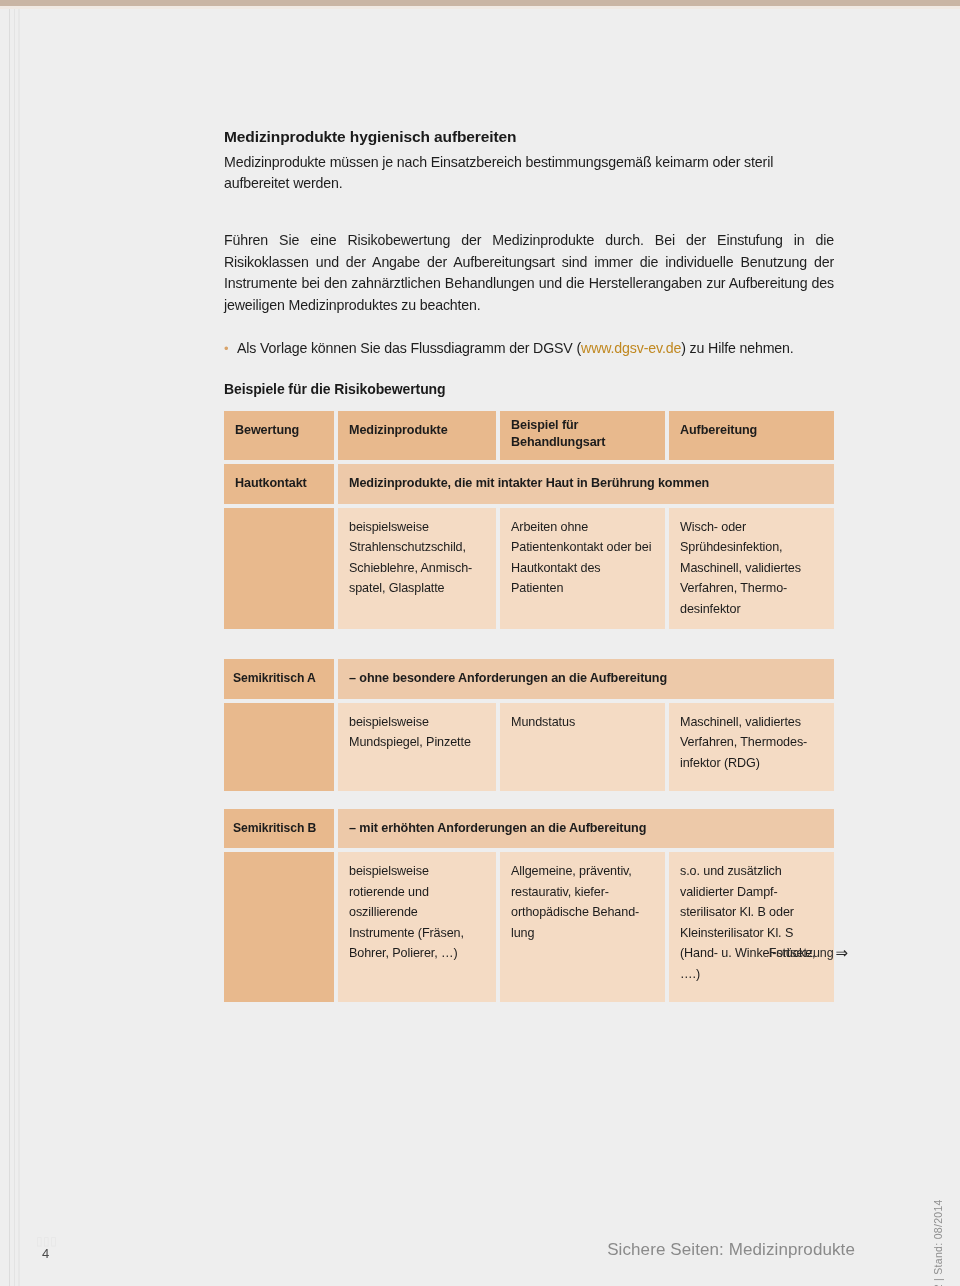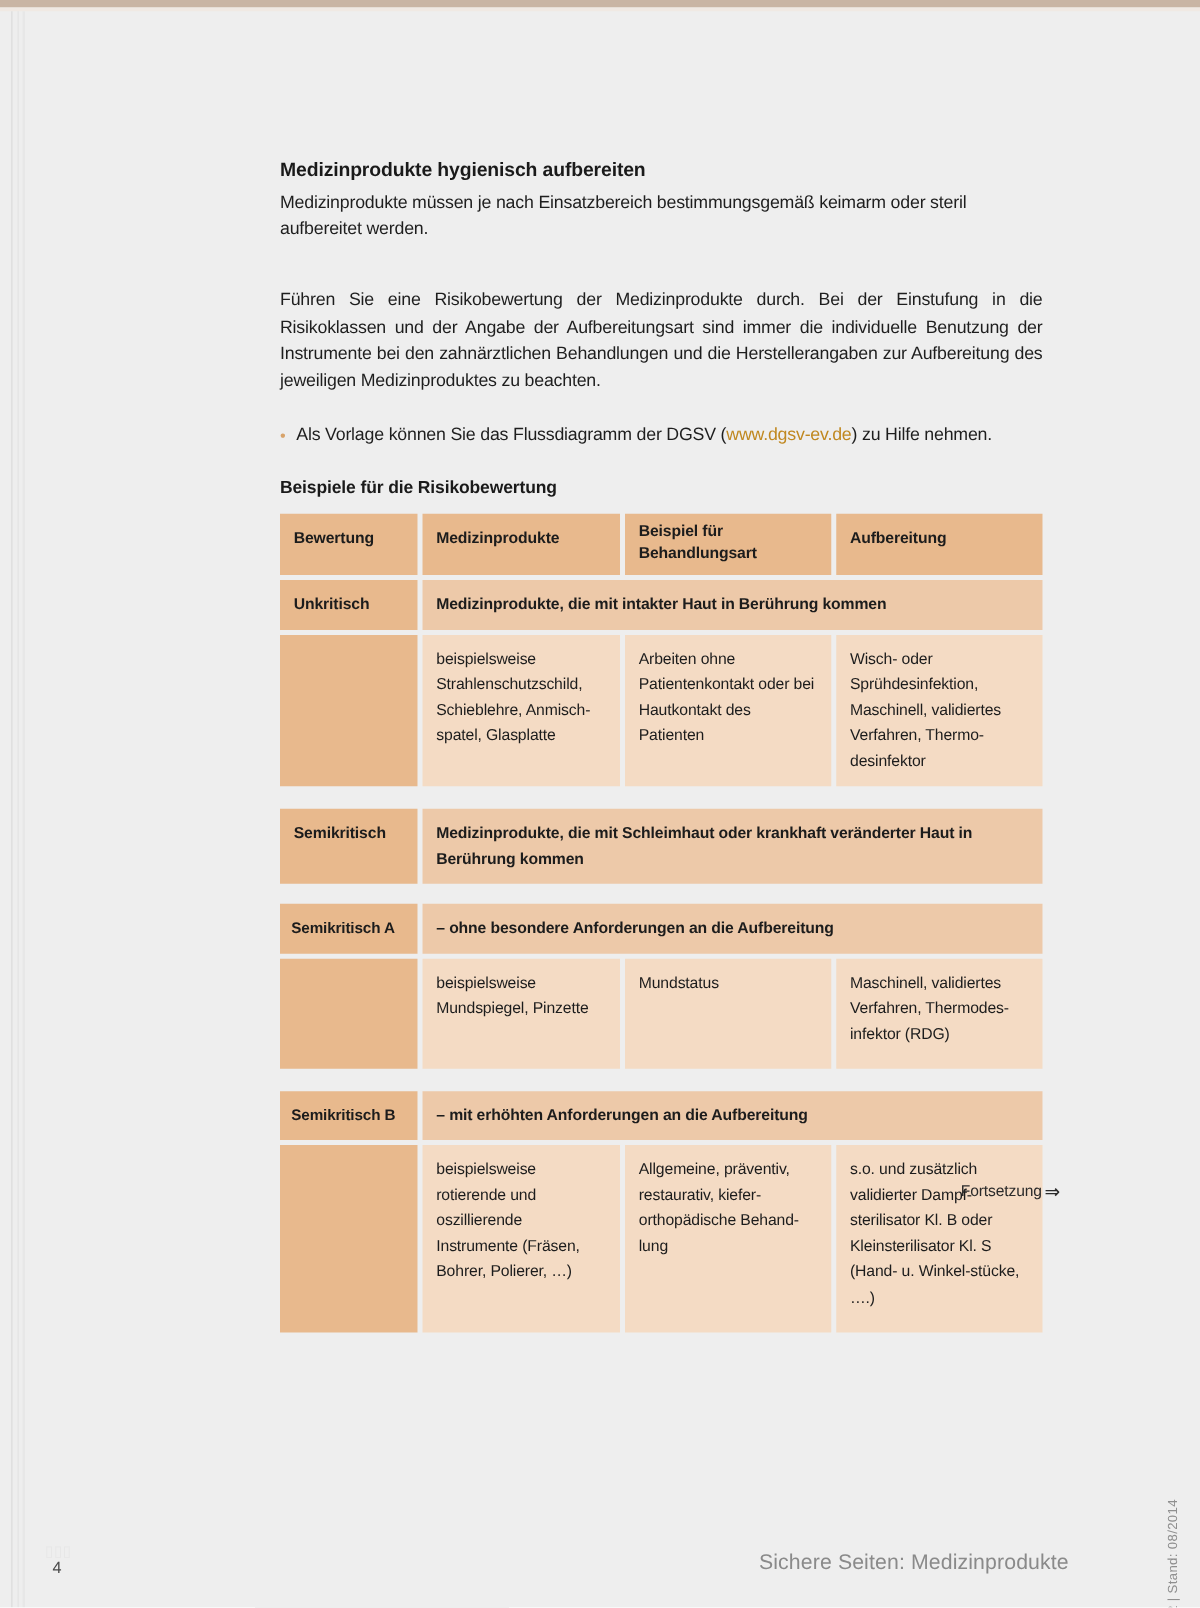--- a/index.html
+++ b/index.html
@@ -231,37 +231,33 @@
         <div class="cell c-label bg-dark bold">Bewertung</div>
         <div class="cell c-mp bg-dark bold">Medizinprodukte</div>
         <div class="cell c-beisp bg-dark bold" style="padding-top:6px;line-height:16.5px;">
           <span>Beispiel für</span><br>
           <span>Behandlungsart</span>
         </div>
         <div class="cell c-aufb bg-dark bold">Aufbereitung</div>
       </div>
 
       <div class="trow">
-        <div class="cell c-label bg-dark bold">Unkritisch</div>
+        <div class="cell c-label bg-dark bold">Hautkontakt</div>
         <div class="cell c-span3 bg-mid bold">Medizinprodukte, die mit intakter Haut in Berührung kommen</div>
       </div>
 
       <div class="trow" style="margin-bottom:0;">
         <div class="cell c-label bg-dark" style="min-height:108px;"></div>
         <div class="cell c-mp bg-light">beispielsweise Strahlenschutzschild, Schieblehre, Anmisch-spatel, Glasplatte</div>
         <div class="cell c-beisp bg-light">Arbeiten ohne Patientenkontakt oder bei Hautkontakt des Patienten</div>
         <div class="cell c-aufb bg-light">Wisch- oder Sprühdesinfektion, Maschinell, validiertes Verfahren, Thermo-desinfektor</div>
       </div>
 
       <div class="group-gap"></div>
 
-      <div class="trow">
-        <div class="cell c-label bg-dark bold">Semikritisch</div>
-        <div class="cell c-span3 bg-mid bold">Medizinprodukte, die mit Schleimhaut oder krankhaft veränderter Haut in Berührung kommen</div>
-      </div>
 
       <div class="group-gap" style="height:12px;"></div>
 
       <div class="trow">
         <div class="cell c-label bg-dark bold" style="padding-left:9px;font-size:12.2px;">Semikritisch A</div>
         <div class="cell c-span3 bg-mid bold">– ohne besondere Anforderungen an die Aufbereitung</div>
       </div>
 
       <div class="trow" style="margin-bottom:0;justify-content:center;">
         <div class="cell c-label bg-dark" style="min-height:88px;"></div>

